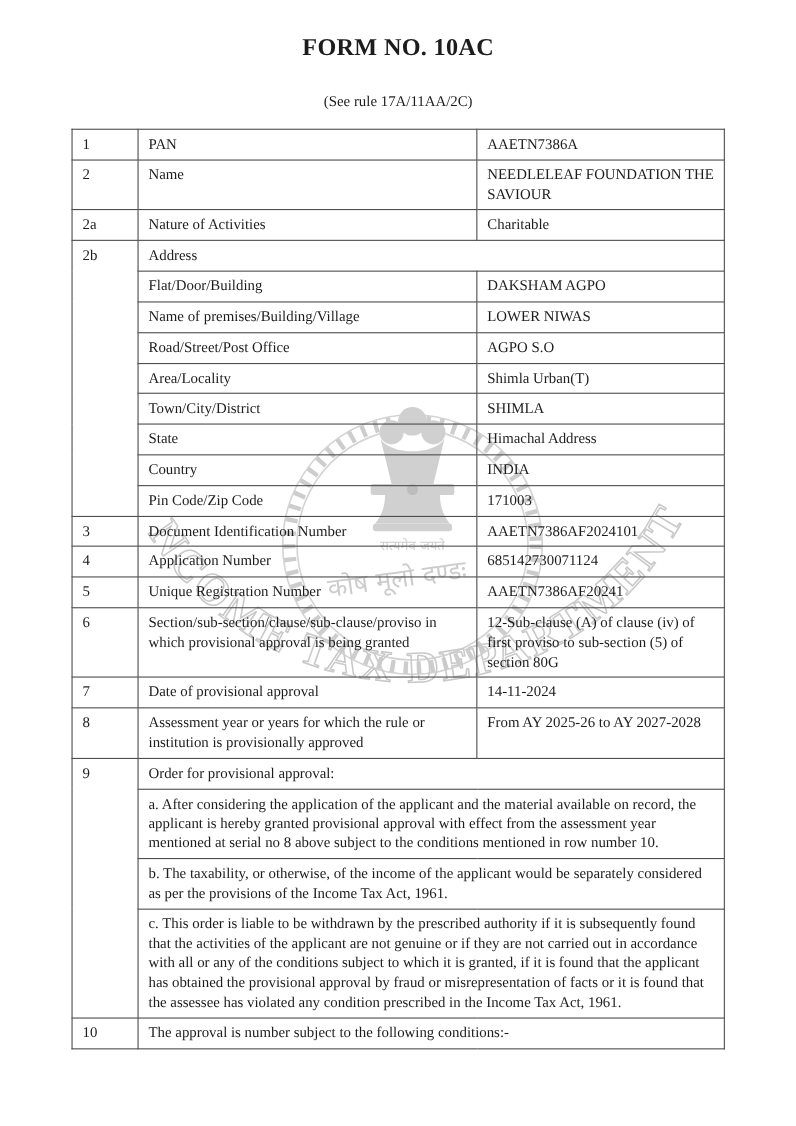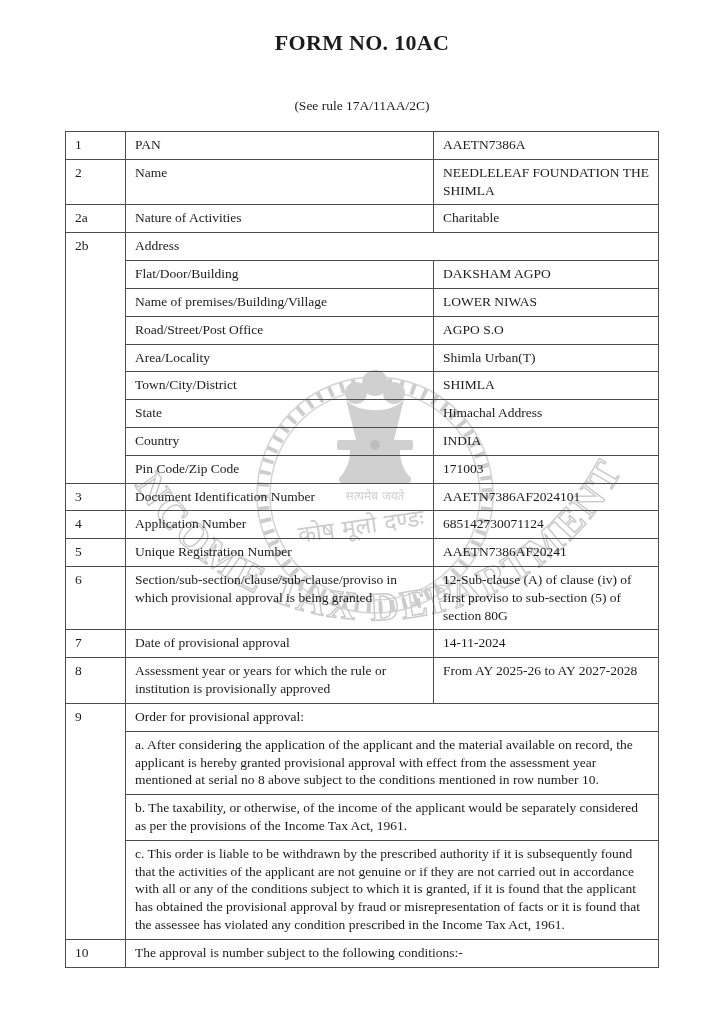--- a/index.html
+++ b/index.html
@@ -16,21 +16,21 @@
     z-index:0;pointer-events:none;
   }
   .content{position:relative;z-index:1;}
   .form-title{
     text-align:center;
     font-size:22px;font-weight:bold;
     padding-top:30px;margin:0;
     letter-spacing:0.3px;
   }
   .rule-line{
-    text-align:center;font-size:13.5px;margin-top:42px;
+    text-align:center;font-size:13.5px;margin-top:28px;
   }
   .order-line{
     text-align:center;font-size:13.5px;margin-top:8px;
   }
   table.form{
     border-collapse:collapse;
     margin:17px 0 0 65px;
     width:593px;
     table-layout:fixed;
     font-size:13.5px;
@@ -92,21 +92,21 @@
         </colgroup>
       <tbody>
         <tr>
           <td>1</td>
           <td>PAN</td>
           <td>AAETN7386A</td>
         </tr>
         <tr>
           <td>2</td>
           <td>Name</td>
-          <td>NEEDLELEAF FOUNDATION THE SHIMLA</td>
+          <td>NEEDLELEAF FOUNDATION THE SAVIOUR</td>
         </tr>
         <tr>
           <td>2a</td>
           <td>Nature of Activities</td>
           <td>Charitable</td>
         </tr>
         <tr>
           <td rowspan="9">2b</td>
           <td colspan="2">Address</td>
         </tr>

